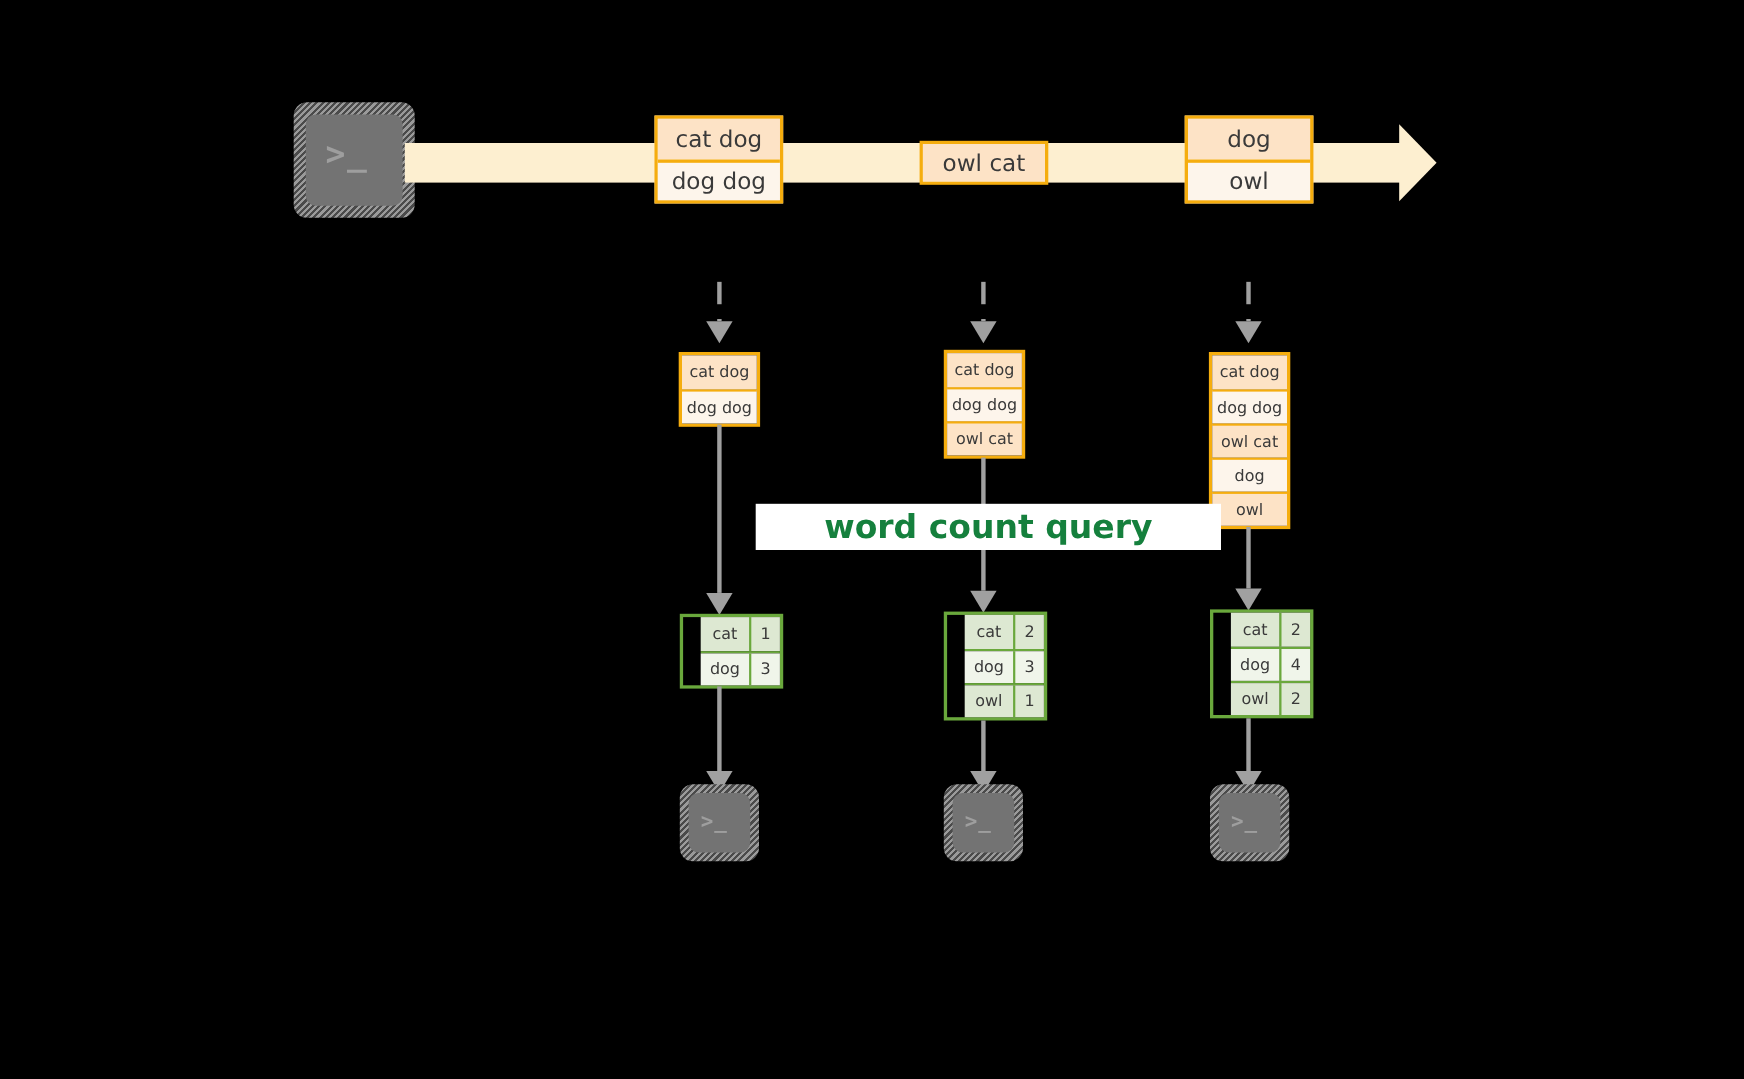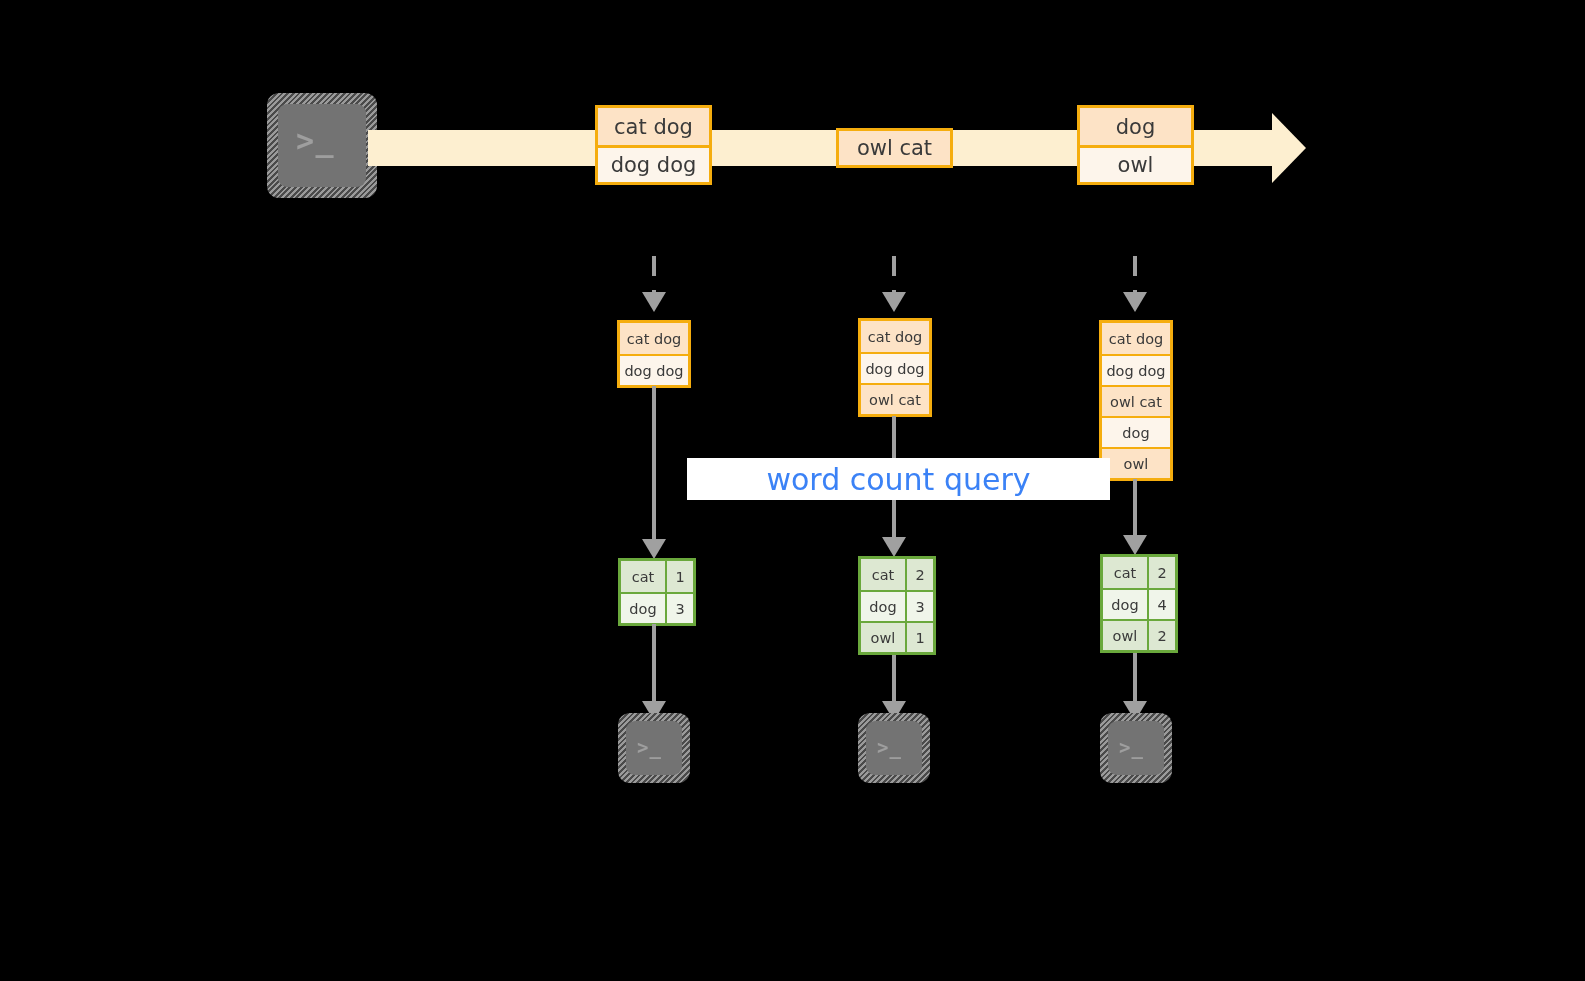--- a/index.html
+++ b/index.html
@@ -112,20 +112,21 @@
     box-sizing: border-box;
     border: 3px solid #6aa83c;
     display: flex;
     flex-direction: column;
   }
   .res-row {
     box-sizing: border-box;
     height: 31px;
     display: flex;
     align-items: stretch;
+    margin-left: 16px;
   }
   .res-row + .res-row { border-top: 2px solid #6aa83c; }
   .res-cell {
     box-sizing: border-box;
     display: flex;
     align-items: center;
     justify-content: center;
     color: #3a3a3a;
     font-size: 14.5px;
     white-space: nowrap;
@@ -157,23 +158,24 @@
     border-top: 20px solid #a0a0a0;
   }
 
   
   .label-band {
     position: absolute;
     background: #ffffff;
     display: flex;
     align-items: center;
     justify-content: center;
-    color: #3b82f6;
+    color: #15803d;
     font-size: 30px;
     white-space: nowrap;
+    font-weight: bold;
   }
 </style>
 </head>
 <body>
 
 <div id="stage">
 
   <div class="term" style="left:267px; top:93px; width:110px; height:105px;">
     <div class="term-hatch"></div>
     <div class="term-face" style="left:11px; top:11px; right:11px; bottom:11px;"></div>

